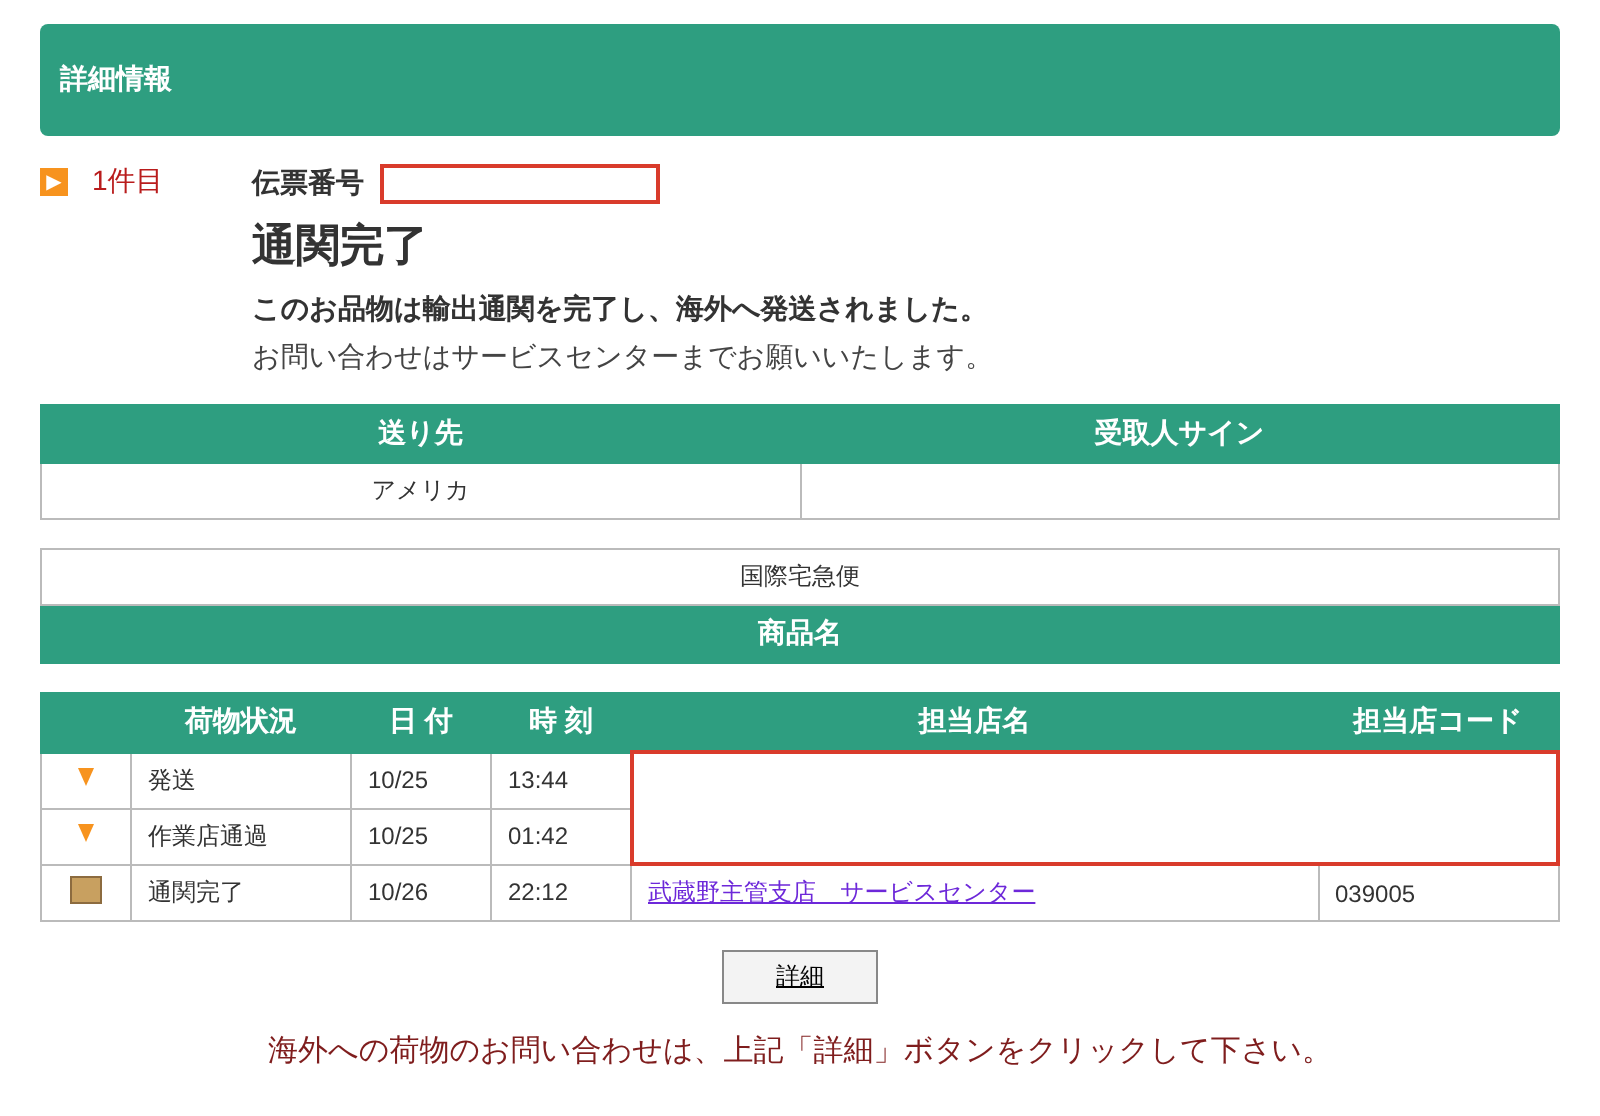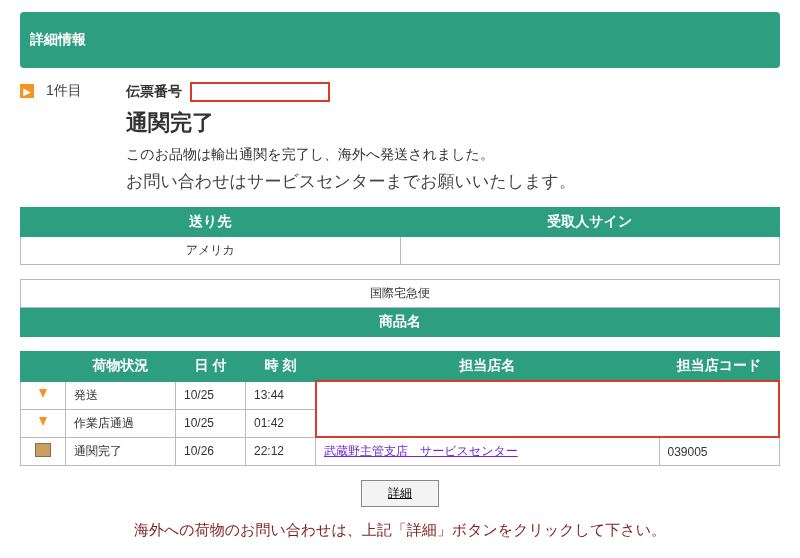--- a/index.html
+++ b/index.html
@@ -30,44 +30,44 @@
     display: inline-flex;
     align-items: center;
     justify-content: center;
     color: #fff;
     font-size: 10px;
     margin-right: 12px;
     margin-top: 2px;
   }
   .item-count {
     width: 80px;
-    color: #404040;
+    color: #b91c1c;
     font-size: 14px;
   }
   .item-body { flex: 1; }
   .slip-row { display:flex; align-items:center; margin-bottom:6px;}
   .slip-label { font-weight: bold; font-size: 14px; margin-right:8px;}
   .redbox {
     border: 2px solid #d93b2b;
     display:inline-block;
     height: 20px;
     width: 140px;
     vertical-align: middle;
   }
   .status-title {
     font-size: 22px;
     font-weight: bold;
     margin-bottom: 8px;
   }
   .status-desc {
-    font-weight: normal;
+    font-weight: bold;
     font-size: 14px;
     margin-bottom: 6px;
   }
-  .status-note { font-size: 17px; color:#444; }
+  .status-note { font-size: 14px; color:#444; }
 
   table {
     width: 100%;
     border-collapse: collapse;
     margin-bottom: 14px;
   }
   th {
     background: #2e9e80;
     color: #fff;
     font-weight: bold;

